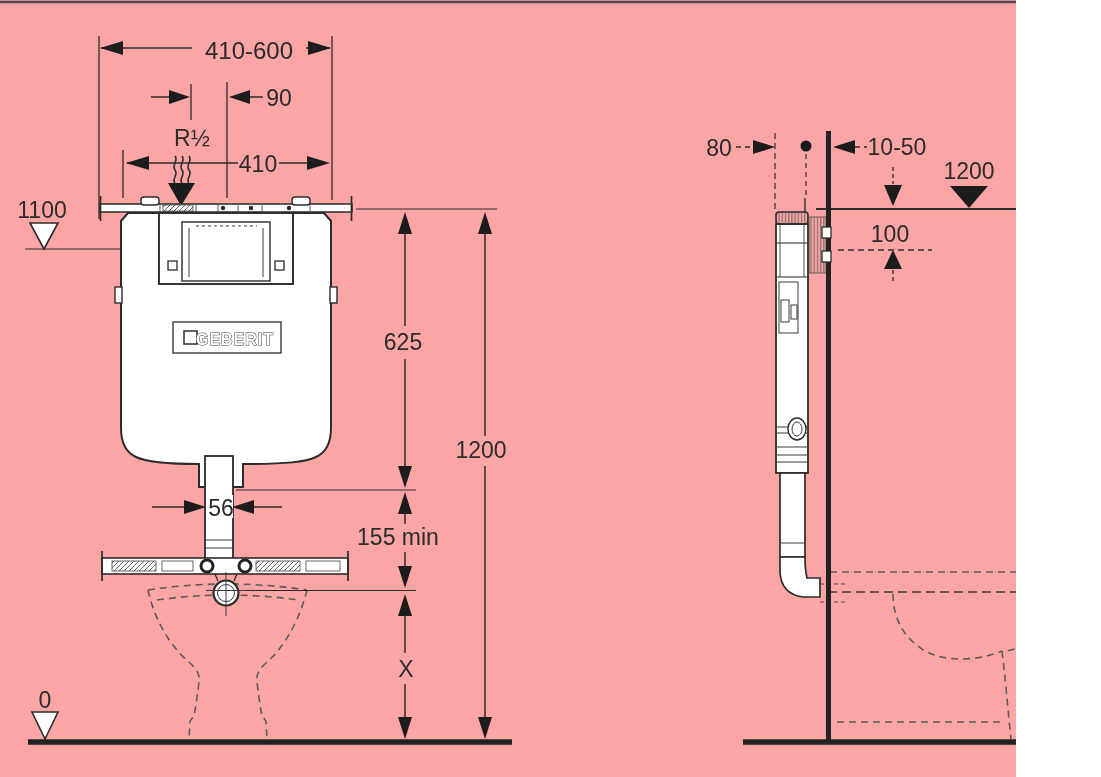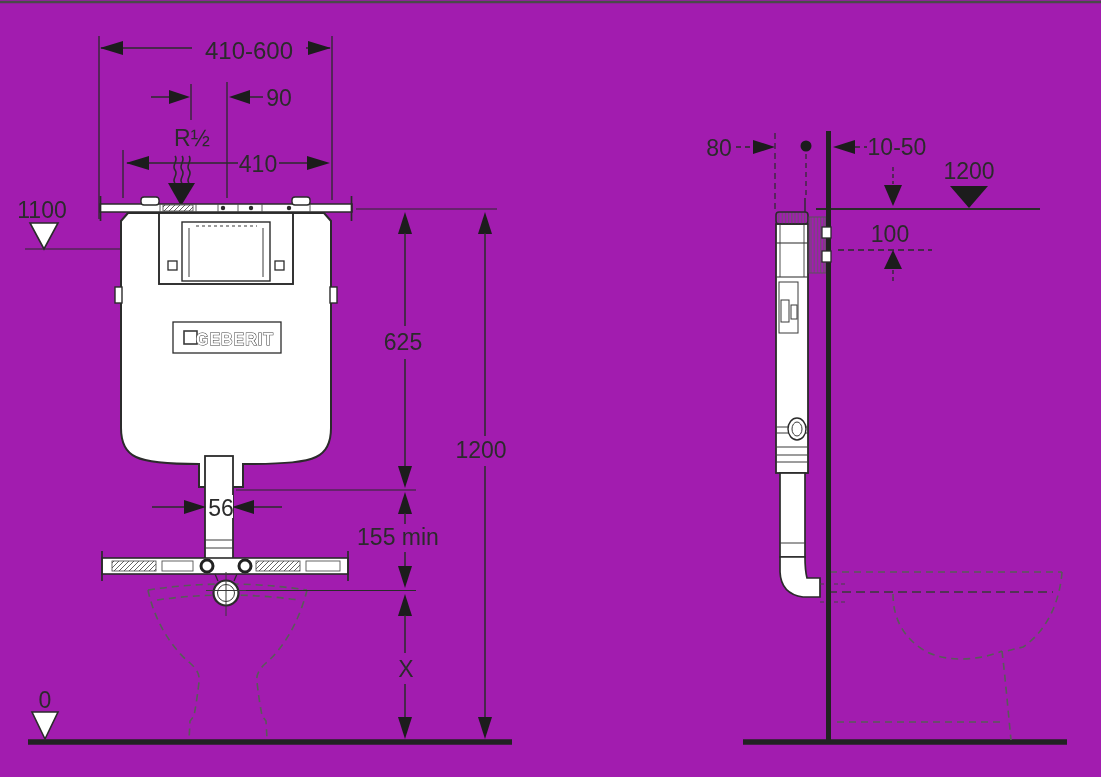--- a/index.html
+++ b/index.html
@@ -1,16 +1,16 @@
 <!DOCTYPE html>
 <html><head>
 <meta charset="utf-8">
 <style>
   html,body{margin:0;padding:0;background:#fff;}
-  .sheet{position:relative;width:1101px;height:777px;background:#a21caf;overflow:hidden;
+  .sheet{position:relative;width:1016px;height:777px;background:#fca5a5;overflow:hidden;
          font-family:"Liberation Sans",sans-serif;}
   svg{display:block;}
   .dim-text{font-family:"Liberation Sans",sans-serif;font-size:23px;fill:#2b2b2b;}
   .dim-text-lg{font-family:"Liberation Sans",sans-serif;font-size:24px;fill:#2b2b2b;}
   .logo-text{font-family:"Liberation Sans",sans-serif;font-size:16px;font-weight:bold;
              letter-spacing:1px;fill:#ffffff;stroke:#3a3a3a;stroke-width:1;paint-order:stroke;}
   .outline{stroke:#2b2b2b;fill:#ffffff;}
   .thin{stroke:#3a3a3a;fill:none;}
   .dimline{stroke:#2b2b2b;fill:none;}
   .arrow{fill:#1c1c1c;stroke:none;}

